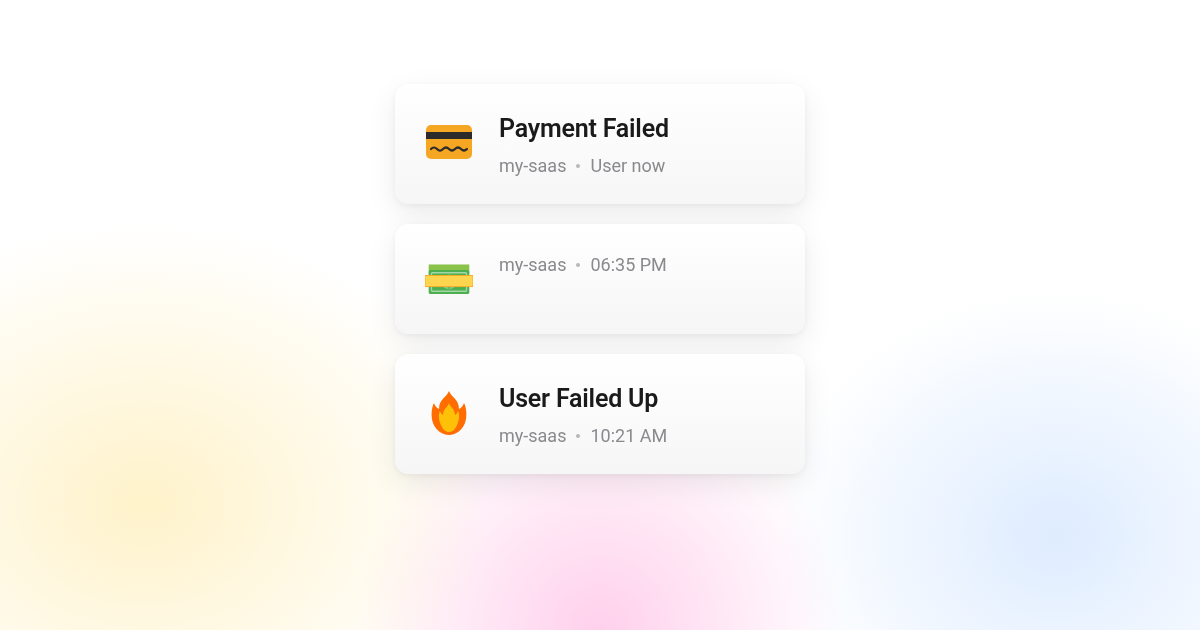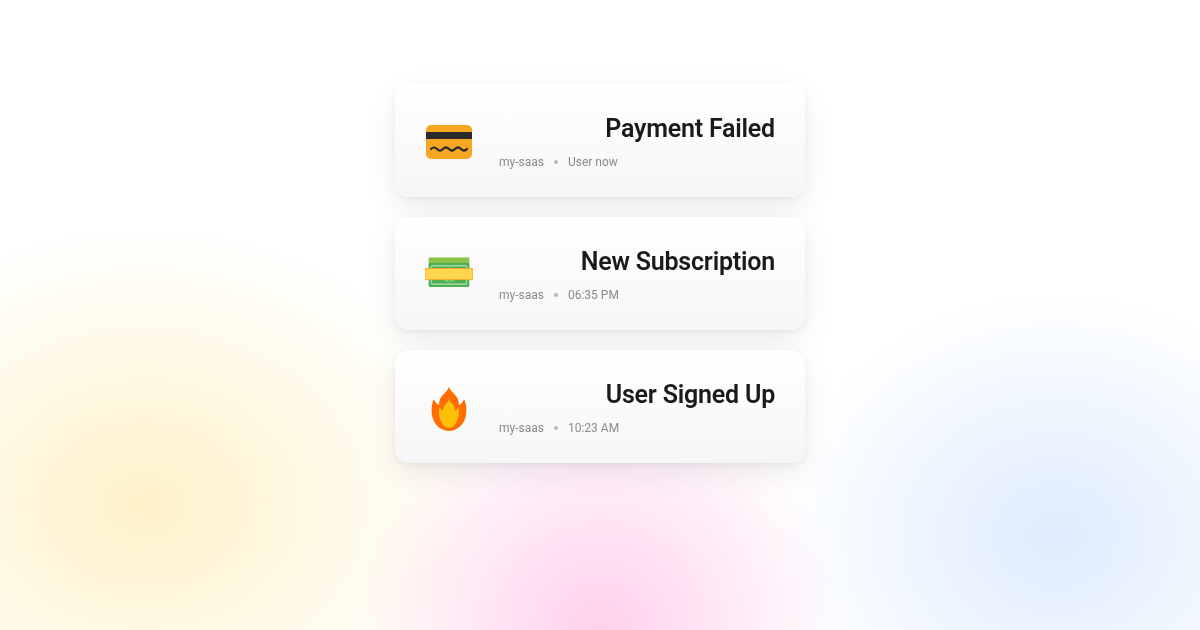--- a/index.html
+++ b/index.html
@@ -42,33 +42,32 @@
       display: flex;
       align-items: center;
       justify-content: center;
       margin-top: 4px;
     }
     .notification-body {
       display: flex;
       flex-direction: column;
       gap: 12px;
       flex: 1;
-      text-align: right;
     }
     .notification-title {
       font-size: 25px;
       font-weight: 600;
       color: #1a1a1a;
       letter-spacing: -0.2px;
     }
     .notification-meta {
       display: flex;
       align-items: center;
       gap: 10px;
-      font-size: 12px;
+      font-size: 18px;
       color: #8a8a8e;
     }
     .meta-dot {
       width: 4px;
       height: 4px;
       border-radius: 50%;
       background: #b8b8bc;
       flex-shrink: 0;
     }
     svg {
@@ -104,39 +103,38 @@
         <rect x="4" y="0" width="44" height="10" fill="#8BC34A"></rect>
         <rect x="4" y="6" width="44" height="26" rx="2" fill="#4CAF50"></rect>
         <rect x="7" y="9" width="38" height="20" rx="1" fill="none" stroke="#A5D6A7" stroke-width="1.5"></rect>
         <circle cx="26" cy="19" r="8" fill="#81C784"></circle>
         <text x="26" y="24" font-size="13" font-weight="700" fill="#2E7D32" text-anchor="middle" font-family="Arial">$</text>
         <rect x="0" y="12" width="52" height="12" fill="#FFD54F"></rect>
         <rect x="0" y="12" width="52" height="12" fill="none" stroke="#F9A825" stroke-width="1"></rect>
       </svg>
     </div>
     <div class="notification-body">
-      <div class="notification-title">New Subscription</div>
       <div class="notification-meta">
         <span>my-saas</span>
         <span class="meta-dot"></span>
         <span>06:35 PM</span>
       </div>
     </div>
   </div>
 
   <div class="notification-card">
     <div class="notification-icon">
       <svg width="40" height="46" viewBox="0 0 40 46">
         <path d="M20 2 C22 8, 30 10, 30 20 C34 18, 35 14, 35 14 C38 20, 38 28, 36 34 C33 42, 26 46, 20 46 C14 46, 7 42, 4 34 C2 28, 2 20, 5 14 C5 14, 6 18, 10 20 C10 10, 18 8, 20 2 Z" fill="#FF6D00"></path>
         <path d="M20 14 C21 18, 26 20, 26 26 C28 25, 29 22, 29 22 C31 26, 30 32, 28 36 C26 41, 23 43, 20 43 C17 43, 14 41, 12 36 C10 32, 9 26, 11 22 C11 22, 12 25, 14 26 C14 20, 19 18, 20 14 Z" fill="#FFC107"></path>
       </svg>
     </div>
     <div class="notification-body">
-      <div class="notification-title">User Signed Up</div>
+      <div class="notification-title">User Failed Up</div>
       <div class="notification-meta">
         <span>my-saas</span>
         <span class="meta-dot"></span>
-        <span>10:23 AM</span>
+        <span>10:21 AM</span>
       </div>
     </div>
   </div>
 
 </div>
 
 </body></html>

